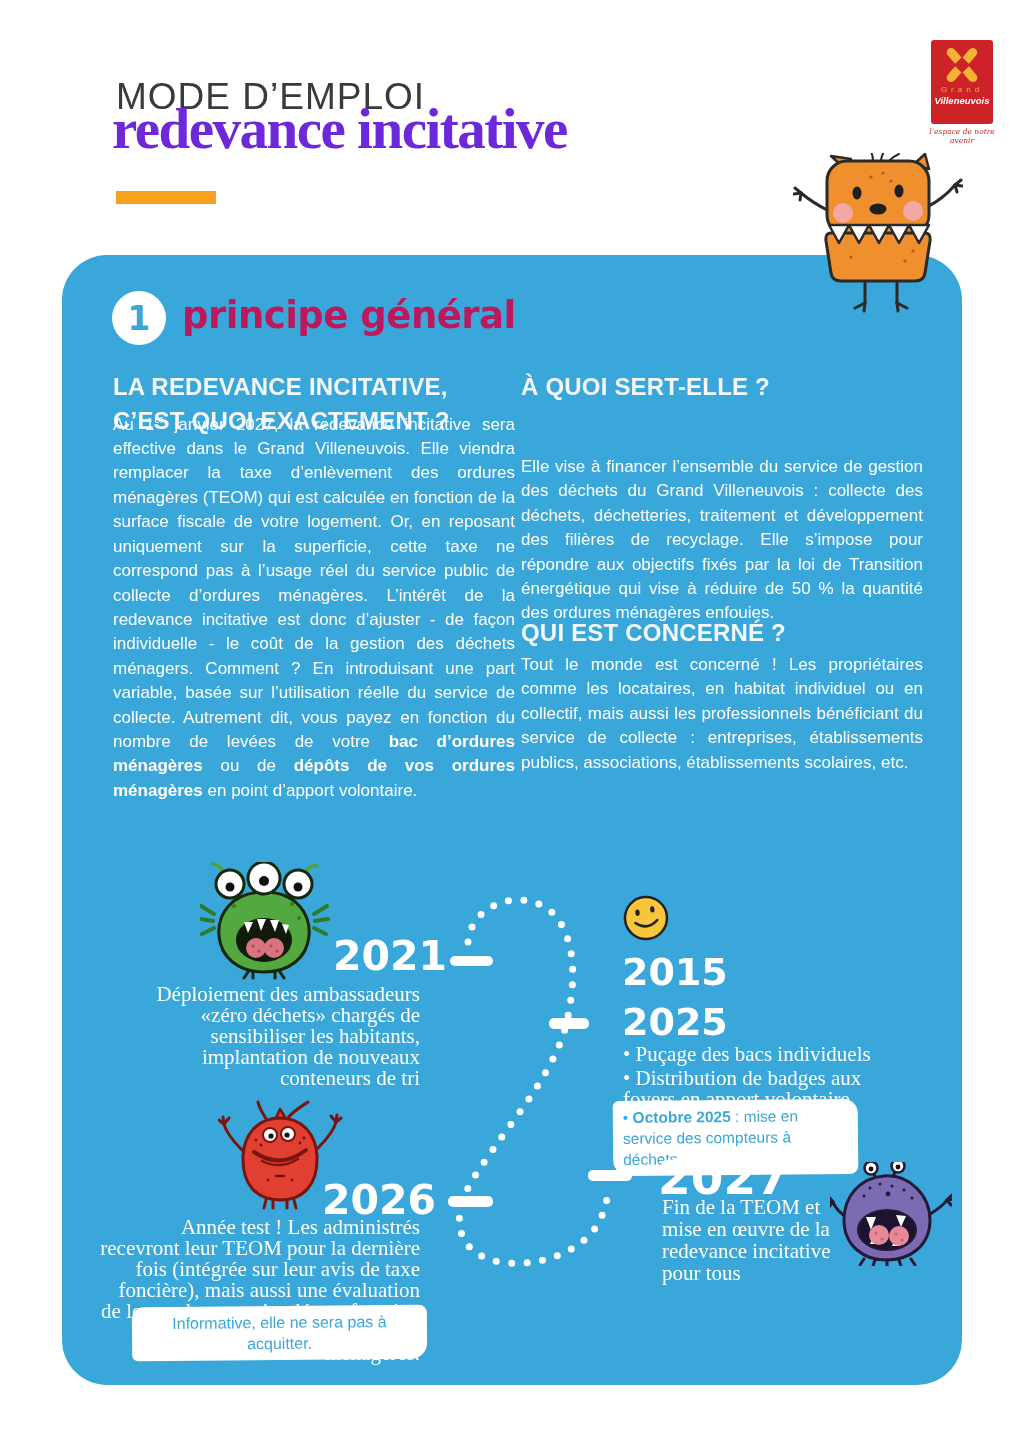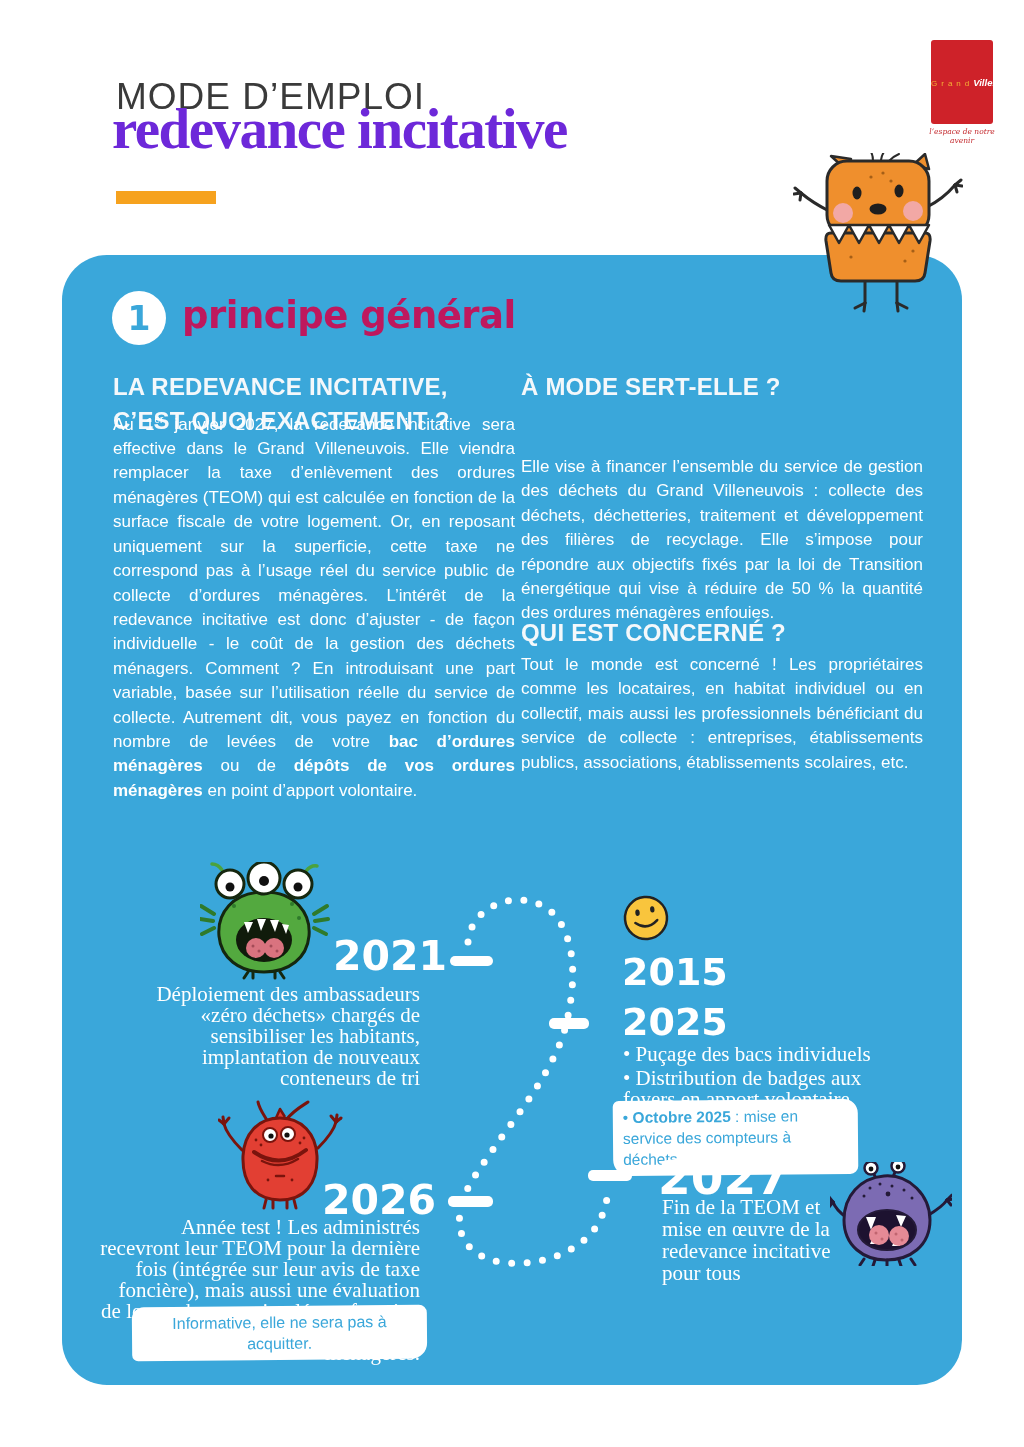--- a/index.html
+++ b/index.html
@@ -10,21 +10,21 @@
   .abs { position:absolute; }
 
   
   .kicker { left:116px; top:76px; font-size:37px; font-weight:400; color:#3a3a3a; letter-spacing:1px; }
   .doc-title { left:112px; top:96px; font-size:57px; font-weight:800; color:#6d28d9; letter-spacing:-1.5px; font-family:Liberation Serif, serif; }
   .accent-bar { left:116px; top:191px; width:100px; height:13px; background:#F6A21E; }
 
   
   .logo-wrap { left:922px; top:40px; width:80px; text-align:center; }
   .logo-box { width:62px; height:84px; margin:0 auto; background:#CE2229; border-radius:3px;
-              display:flex; flex-direction:row; align-items:center; }
+              display:flex; flex-direction:column; align-items:center; }
   .logo-x { margin-top:7px; }
   .logo-line1 { color:#F5B335; font-size:8px; letter-spacing:4px; margin-top:2px; }
   .logo-line2 { color:#ffffff; font-size:9.5px; font-weight:700; font-style:italic; margin-top:1px; }
   .logo-tagline { color:#C42A2E; font-size:7.5px; font-style:italic; margin-top:3px; font-family:"DejaVu Serif",serif; }
 
   
   .panel { left:62px; top:255px; width:900px; height:1130px; background:#3AA7DA; border-radius:45px; z-index:0; }
 
   .num-circle { left:112px; top:291px; width:54px; height:54px; background:#ffffff; border-radius:50%;
                 display:flex; align-items:center; justify-content:center; z-index:2;
@@ -141,21 +141,21 @@
         <circle cx="58" cy="104" r="1.6"></circle>
     </g>
   </svg>
 
   <div class="abs num-circle">1</div>
   <div class="abs section-title">principe général</div>
 
   <div class="abs col-heading h-left">LA REDEVANCE INCITATIVE, C’EST QUOI EXACTEMENT ?</div>
   <p class="abs body-text p-left"><span>Au 1</span><sup>er</sup><span> janvier 2027, la redevance incitative sera effective dans le Grand Villeneuvois. Elle viendra remplacer la taxe d’enlèvement des ordures ménagères (TEOM) qui est calculée en fonction de la surface fiscale de votre logement. Or, en reposant uniquement sur la superficie, cette taxe ne correspond pas à l’usage réel du service public de collecte d’ordures ménagères. L’intérêt de la redevance incitative est donc d’ajuster - de façon individuelle - le coût de la gestion des déchets ménagers. Comment ? En introduisant une part variable, basée sur l’utilisation réelle du service de collecte. Autrement dit, vous payez en fonction du nombre de levées de votre </span><strong>bac d’ordures ménagères</strong><span> ou de </span><strong>dépôts de vos ordures ménagères</strong><span> en point d’apport volontaire.</span></p>
 
-  <div class="abs col-heading h-right1">À MODE SERT-ELLE ?</div>
+  <div class="abs col-heading h-right1">À QUOI SERT-ELLE ?</div>
   <p class="abs body-text p-right1">Elle vise à financer l’ensemble du service de gestion des déchets du Grand Villeneuvois : collecte des déchets, déchetteries, traitement et développement des filières de recyclage. Elle s’impose pour répondre aux objectifs fixés par la loi de Transition énergétique qui vise à réduire de 50 % la quantité des ordures ménagères enfouies.</p>
   <div class="abs col-heading h-right2">QUI EST CONCERNÉ ?</div>
   <p class="abs body-text p-right2">Tout le monde est concerné ! Les propriétaires comme les locataires, en habitat individuel ou en collectif, mais aussi les professionnels bénéficiant du service de collecte : entreprises, établissements publics, associations, établissements scolaires, etc.</p>
 
   <svg class="abs dots-svg" width="1024" height="1447" viewBox="0 0 1024 1447">
     <path d="M 468 942
              C 472 898, 536 884, 560 922
              C 577 950, 574 986, 568 1016
              C 560 1062, 522 1108, 494 1148
              C 481 1167, 468 1184, 463 1200

